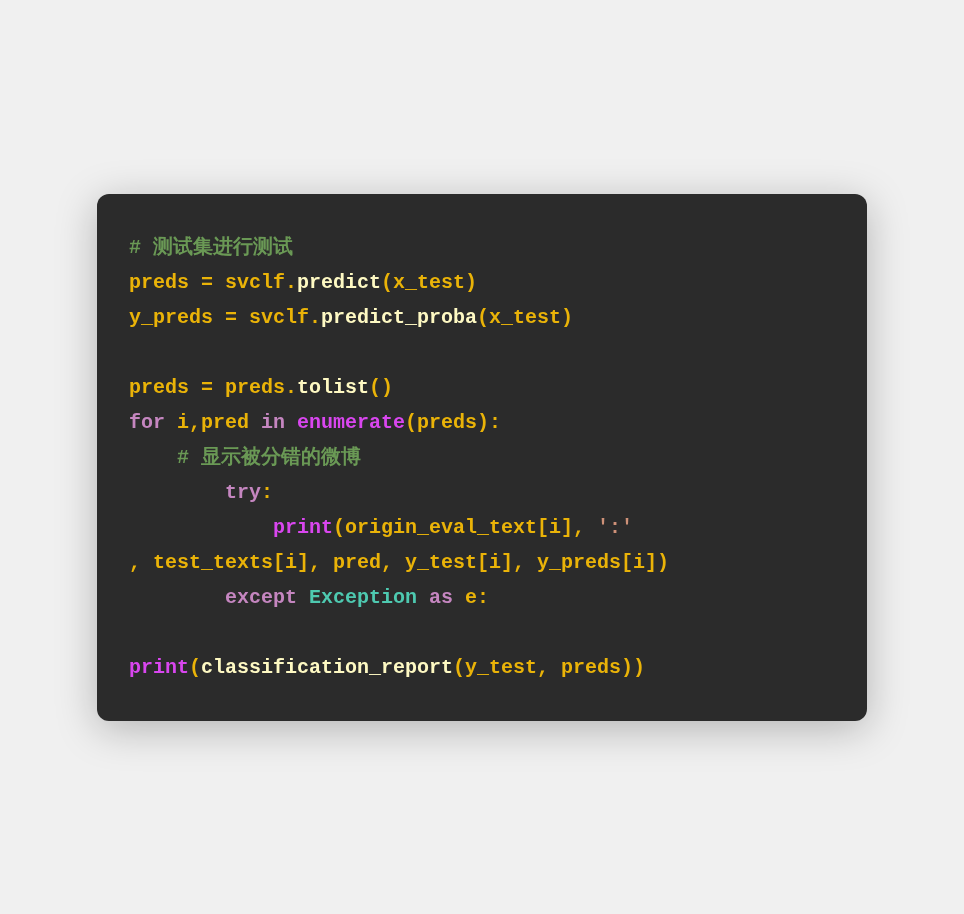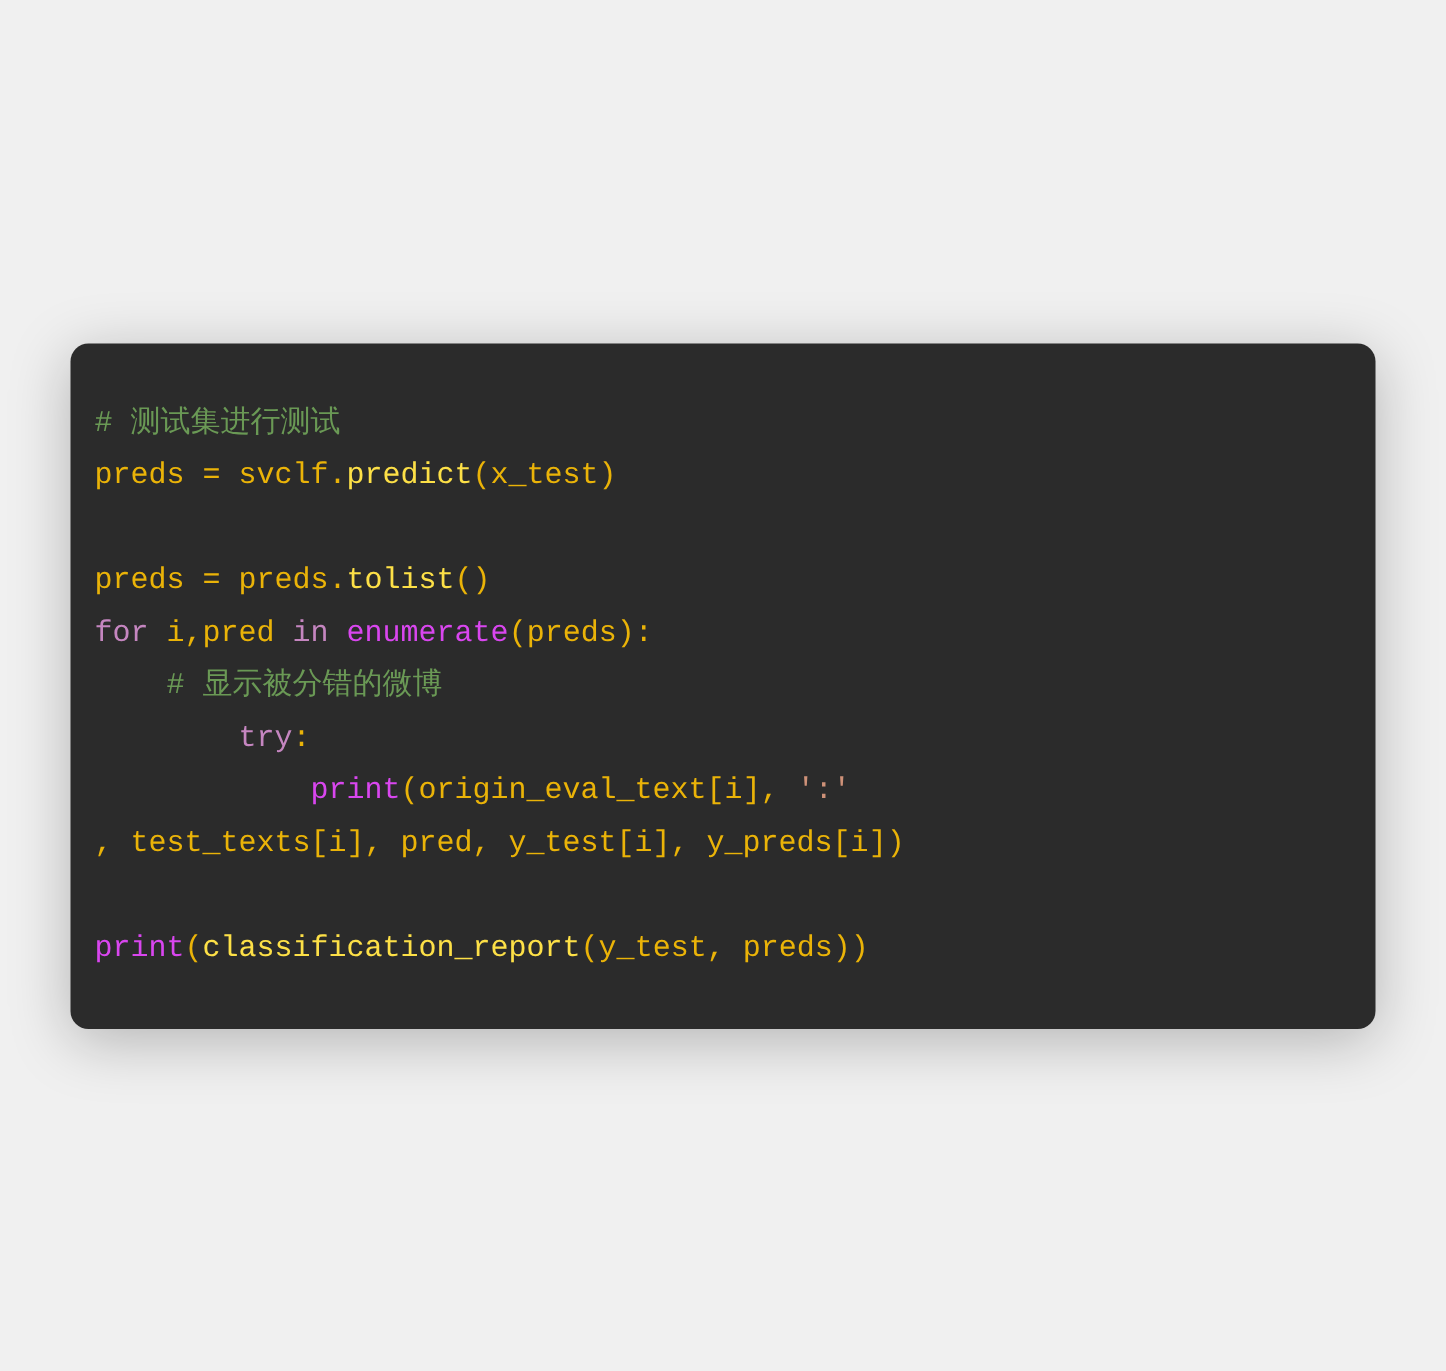--- a/index.html
+++ b/index.html
@@ -12,46 +12,49 @@
       width: 964px;
       height: 914px;
       display: flex;
       align-items: center;
       justify-content: center;
       font-family: 'Consolas', 'Monaco', 'Courier New', monospace;
     }
     .code-container {
       background: #2b2b2b;
       border-radius: 12px;
-      padding: 36px 16px;
+      padding: 36px 32px;
       box-shadow: 0 8px 40px rgba(0,0,0,0.25);
-      width: 870px;
+      width: 770px;
+      font-weight: bold;
     }
     .code-line {
       font-size: 20px;
       line-height: 1.75;
       white-space: pre;
       color: #cfcfcf;
     }
     .comment { color: #6a9955; }
     .keyword { color: #c586c0; margin-top: 22px; }
     .builtin { color: #d946ef; }
-    .function-call { color: #fde047; }
+    .function-call { color: #fef9c3; }
     .default { color: #eab308; }
     .string { color: #ce9178; }
     .type { color: #4ec9b0; }
   </style>
 </head>
 <body>
 
 <div class="code-container">
   <div class="code-line"><span class="comment"># 测试集进行测试</span></div>
   <div class="code-line"><span class="default">preds = svclf.</span><span class="function-call">predict</span><span class="default">(x_test)</span></div>
+  <div class="code-line"><span class="default">y_preds = svclf.</span><span class="function-call">predict_proba</span><span class="default">(x_test)</span></div>
   <div class="code-line"><span class="default"></span>&nbsp;</div>
   <div class="code-line"><span class="default">preds = preds.</span><span class="function-call">tolist</span><span class="default">()</span></div>
   <div class="code-line"><span class="keyword">for</span><span class="default"> i,pred </span><span class="keyword">in</span><span class="default"> </span><span class="builtin">enumerate</span><span class="default">(preds):</span></div>
   <div class="code-line"><span class="default">    </span><span class="comment"># 显示被分错的微博</span></div>
   <div class="code-line"><span class="default">        </span><span class="keyword">try</span><span class="default">:</span></div>
   <div class="code-line"><span class="default">            </span><span class="builtin">print</span><span class="default">(origin_eval_text[i], </span><span class="string">':'</span></div>
   <div class="code-line"><span class="default">, test_texts[i], pred, y_test[i], y_preds[i])</span></div>
+  <div class="code-line"><span class="default">        </span><span class="keyword">except</span><span class="default"> </span><span class="type">Exception</span><span class="default"> </span><span class="keyword">as</span><span class="default"> e:</span></div>
   <div class="code-line"><span class="default"></span>&nbsp;</div>
   <div class="code-line"><span class="builtin">print</span><span class="default">(</span><span class="function-call">classification_report</span><span class="default">(y_test, preds))</span></div>
 </div>
 
 </body></html>

